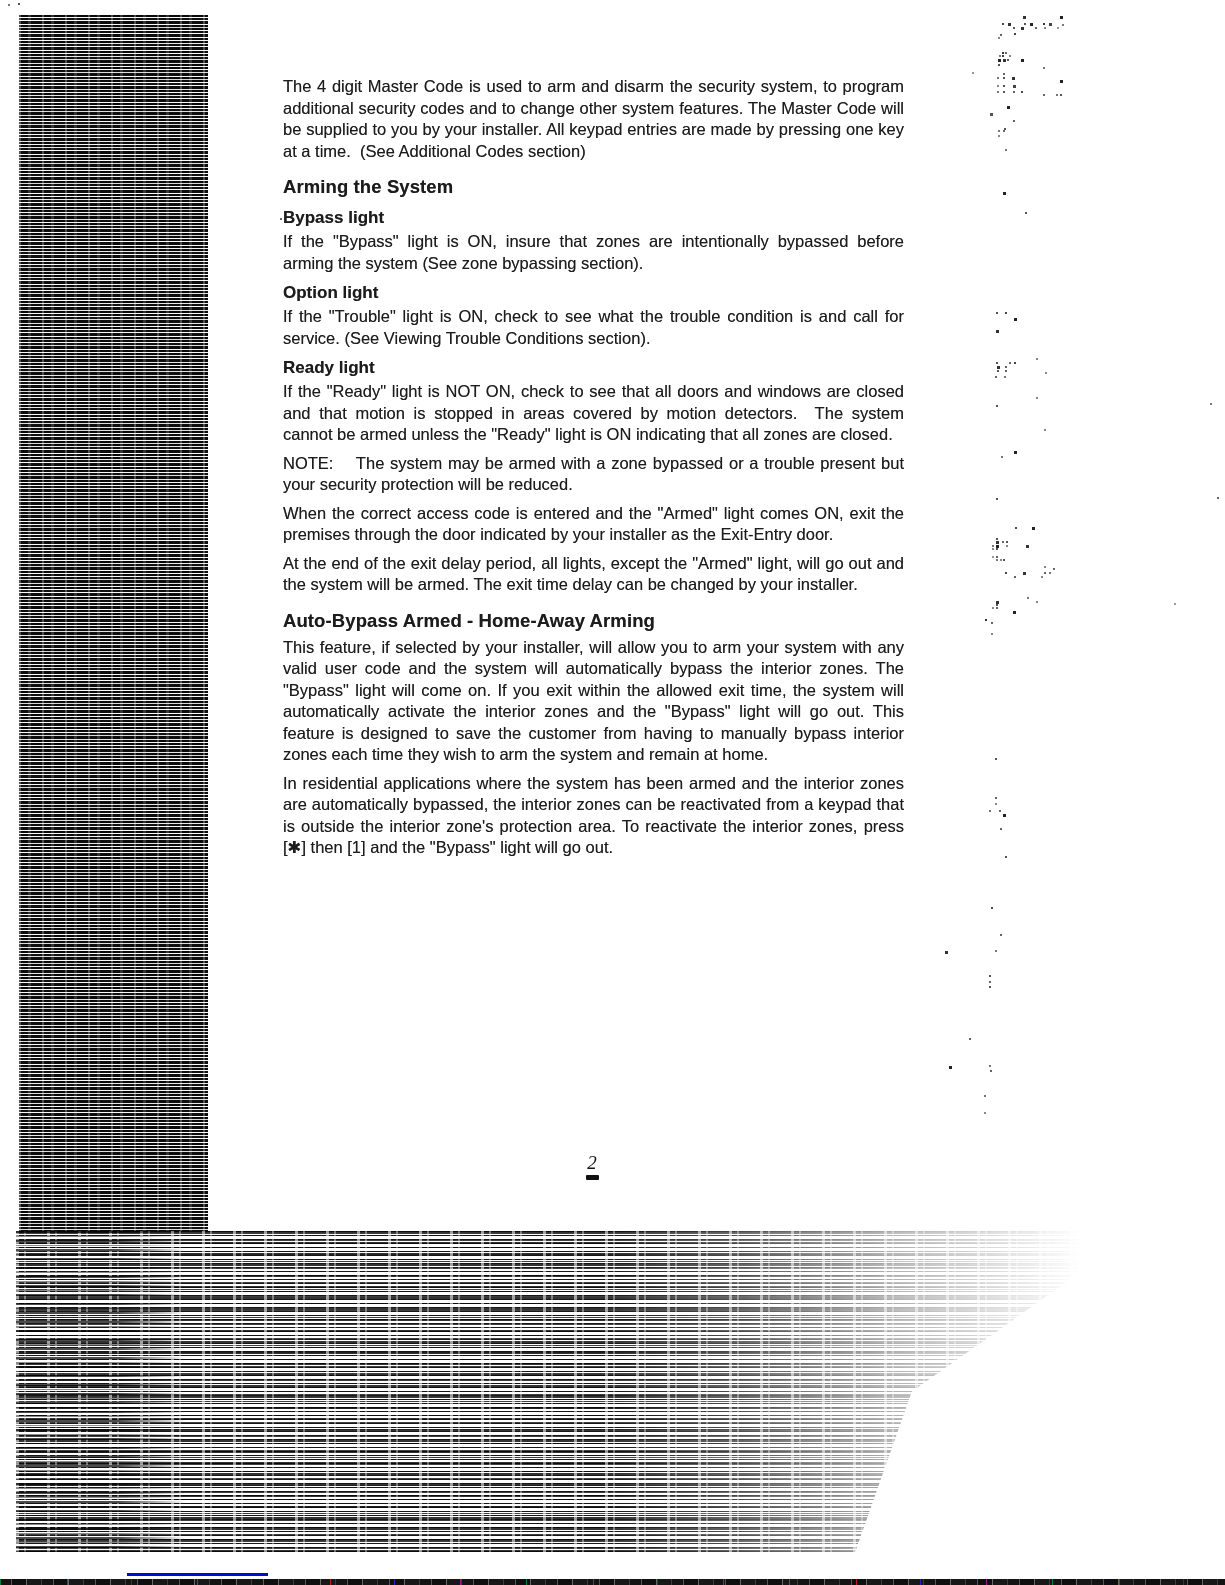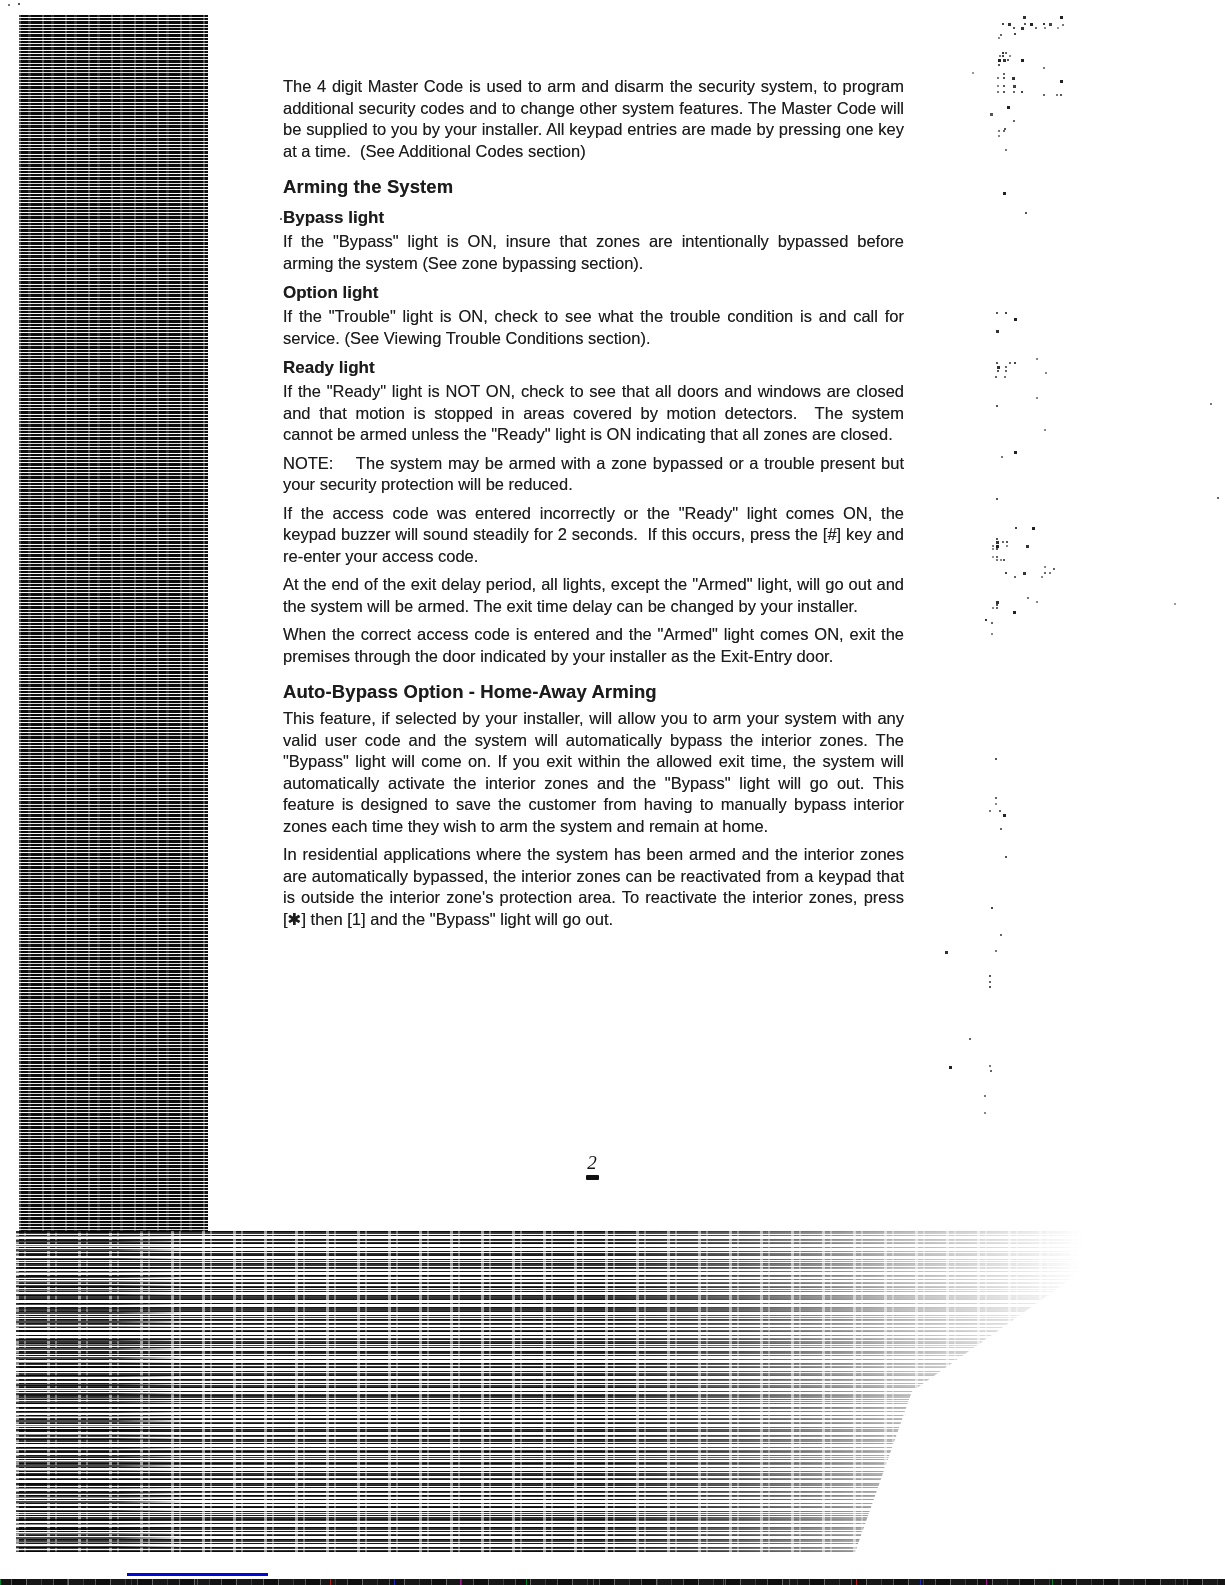--- a/index.html
+++ b/index.html
@@ -81,24 +81,23 @@
   <div class="content" id="content">
       <p class="para">The 4 digit Master Code is used to arm and disarm the security system, to program additional security codes and to change other system features. The Master Code will be supplied to you by your installer. All keypad entries are made by pressing one key at a time. &nbsp;(See Additional Codes section)</p>
       <div class="h1">Arming the System</div>
       <div class="h2">Bypass light</div>
       <p class="para">If the "Bypass" light is ON, insure that zones are intentionally bypassed before arming the system (See zone bypassing section).</p>
       <div class="h2">Option light</div>
       <p class="para">If the "Trouble" light is ON, check to see what the trouble condition is and call for service. (See Viewing Trouble Conditions section).</p>
       <div class="h2">Ready light</div>
       <p class="para">If the "Ready" light is NOT ON, check to see that all doors and windows are closed and that motion is stopped in areas covered by motion detectors. &nbsp;The system cannot be armed unless the "Ready" light is ON indicating that all zones are closed.</p>
       <p class="para">NOTE:&nbsp;&nbsp;&nbsp; The system may be armed with a zone bypassed or a trouble present but your security protection will be reduced.</p>
-      <p class="para">If the access code was entered incorrectly or the "Ready" light comes ON, the keypad buzzer will sound steadily for 2 seconds. &nbsp;If this occurs, press the [#] key and re-enter your access code.</p>
+      <p class="para">When the correct access code is entered and the "Armed" light comes ON, exit the premises through the door indicated by your installer as the Exit-Entry door.</p>
       <p class="para">At the end of the exit delay period, all lights, except the "Armed" light, will go out and the system will be armed. The exit time delay can be changed by your installer.</p>
-      <p class="para">When the correct access code is entered and the "Armed" light comes ON, exit the premises through the door indicated by your installer as the Exit-Entry door.</p>
-      <div class="h1">Auto-Bypass Option - Home-Away Arming</div>
+      <div class="h1">Auto-Bypass Armed - Home-Away Arming</div>
       <p class="para">This feature, if selected by your installer, will allow you to arm your system with any valid user code and the system will automatically bypass the interior zones. The "Bypass" light will come on. If you exit within the allowed exit time, the system will automatically activate the interior zones and the "Bypass" light will go out. This feature is designed to save the customer from having to manually bypass interior zones each time they wish to arm the system and remain at home.</p>
       <p class="para">In residential applications where the system has been armed and the interior zones are automatically bypassed, the interior zones can be reactivated from a keypad that is outside the interior zone's protection area. To reactivate the interior zones, press [✱] then [1] and the "Bypass" light will go out.</p>
     </div>
 
   <div class="pagenum">
     <span class="pagenum-text">2</span>
     <span class="pagenum-underline"></span>
   </div>
 
   <div class="blue-line"></div>

